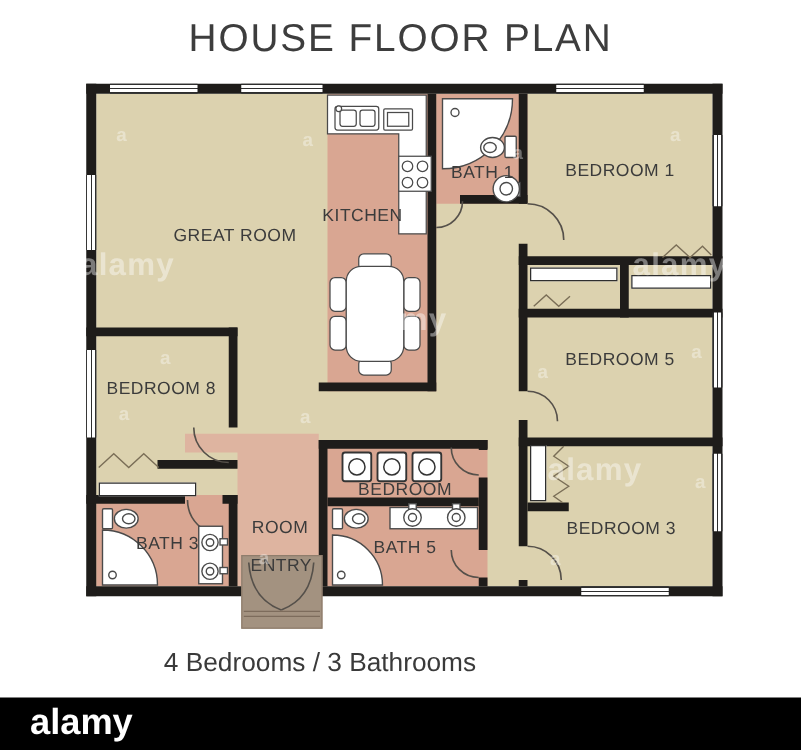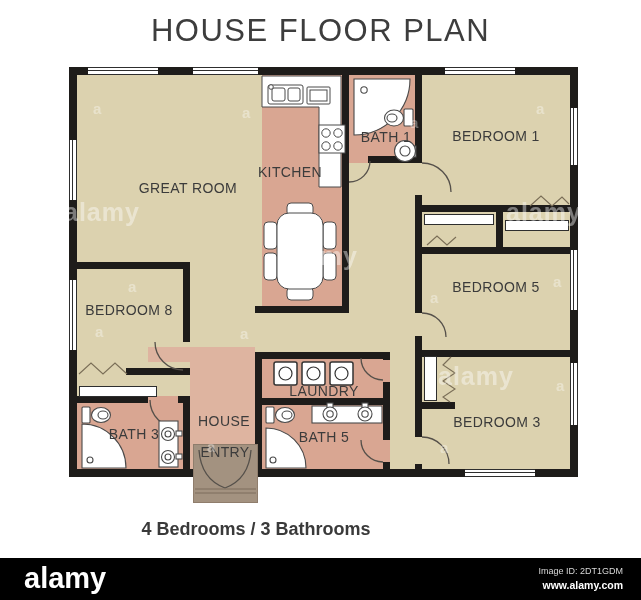--- a/index.html
+++ b/index.html
@@ -1,21 +1,21 @@
 <!DOCTYPE html>
 <html><head>
 <meta charset="utf-8">
 <style>
   html,body{margin:0;padding:0;}
   body{width:641px;height:600px;position:relative;background:#fff;overflow:hidden;
        font-family:"Liberation Sans",sans-serif;}
   #page-title{position:absolute;left:0;top:13px;width:641px;text-align:center;
       font-size:31px;letter-spacing:1.5px;color:#3d3d3d;font-weight:400;}
   #caption{position:absolute;left:0;top:519px;width:512px;text-align:center;
-      font-size:18px;color:#3a3a3a;font-weight:700;}
+      font-size:21px;color:#3a3a3a;font-weight:400;}
   
   .fill{position:absolute;}
   .tan{background:#dcd2af;}
   .salmon{background:#d9a692;}
   .salmon-light{background:#deb4a0;}
   .entry{background:#a39280;border:1px solid #8f7d6c;box-sizing:border-box;}
   
   .wall{position:absolute;background:#1e1c1a;}
   
   .winh{position:absolute;height:8px;background:linear-gradient(to bottom,
@@ -206,22 +206,22 @@
         <circle cx="168" cy="457" r="3" fill="none"></circle>
     </g>
   </svg>
 
   <span class="rlabel" style="left:160px;top:188px;margin-left:28px;">GREAT ROOM</span>
   <span class="rlabel" style="left:290px;top:172px;">KITCHEN</span>
   <span class="rlabel" style="left:386px;top:137px;">BATH 1</span>
   <span class="rlabel" style="left:496px;top:136px;">BEDROOM 1</span>
   <span class="rlabel" style="left:496px;top:287px;">BEDROOM 5</span>
   <span class="rlabel" style="left:129px;top:310px;">BEDROOM 8</span>
-  <span class="rlabel" style="left:324px;top:391px;">LAUNDRY</span>
-  <span class="rlabel" style="left:224px;top:421px;">HOUSE</span>
+  <span class="rlabel" style="left:324px;top:391px;">BEDROOM</span>
+  <span class="rlabel" style="left:224px;top:421px;">ROOM</span>
   <span class="rlabel" style="left:134px;top:434px;">BATH 3</span>
   <span class="rlabel" style="left:324px;top:437px;">BATH 5</span>
   <span class="rlabel" style="left:497px;top:422px;">BEDROOM 3</span>
   <span class="rlabel" style="left:225px;top:452px;">ENTRY</span>
 
   <span class="wm wm-logo" style="left:64px;top:198px;">alamy</span>
   <span class="wm wm-logo" style="left:506px;top:198px;">alamy</span>
   <span class="wm wm-logo" style="left:282px;top:242px;">alamy</span>
   <span class="wm wm-logo" style="left:438px;top:362px;">alamy</span>
   <span class="wm wm-a" style="left:93px;top:100px;">a</span>
@@ -236,17 +236,13 @@
   <span class="wm wm-a" style="left:207px;top:438px;">a</span>
   <span class="wm wm-a" style="left:440px;top:439px;">a</span>
   <span class="wm wm-a" style="left:556px;top:377px;">a</span>
 
 </div>
 
 <div id="caption">4 Bedrooms / 3 Bathrooms</div>
 
 <div id="footer">
   <div id="footer-logo">alamy</div>
-  <div id="footer-right">
-    <div id="footer-id">Image ID: 2DT1GDM</div>
-    <div id="footer-url">www.alamy.com</div>
-  </div>
 </div>
 
 </body></html>

